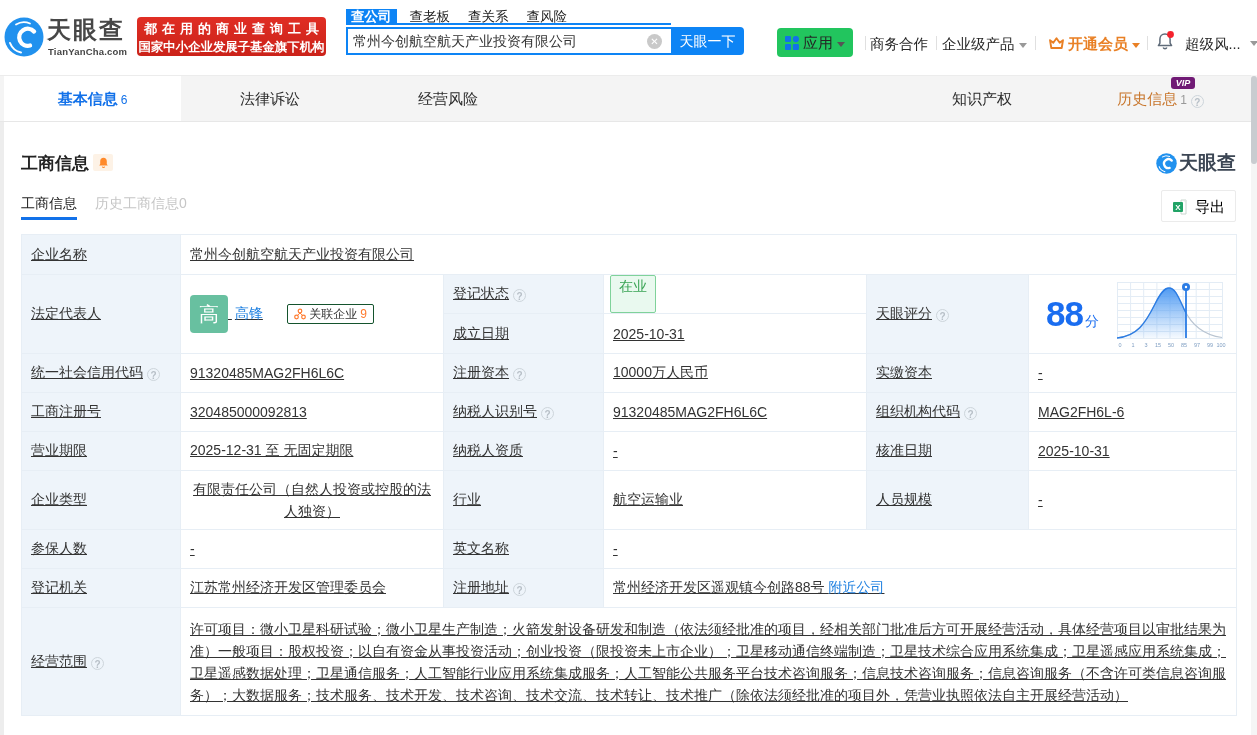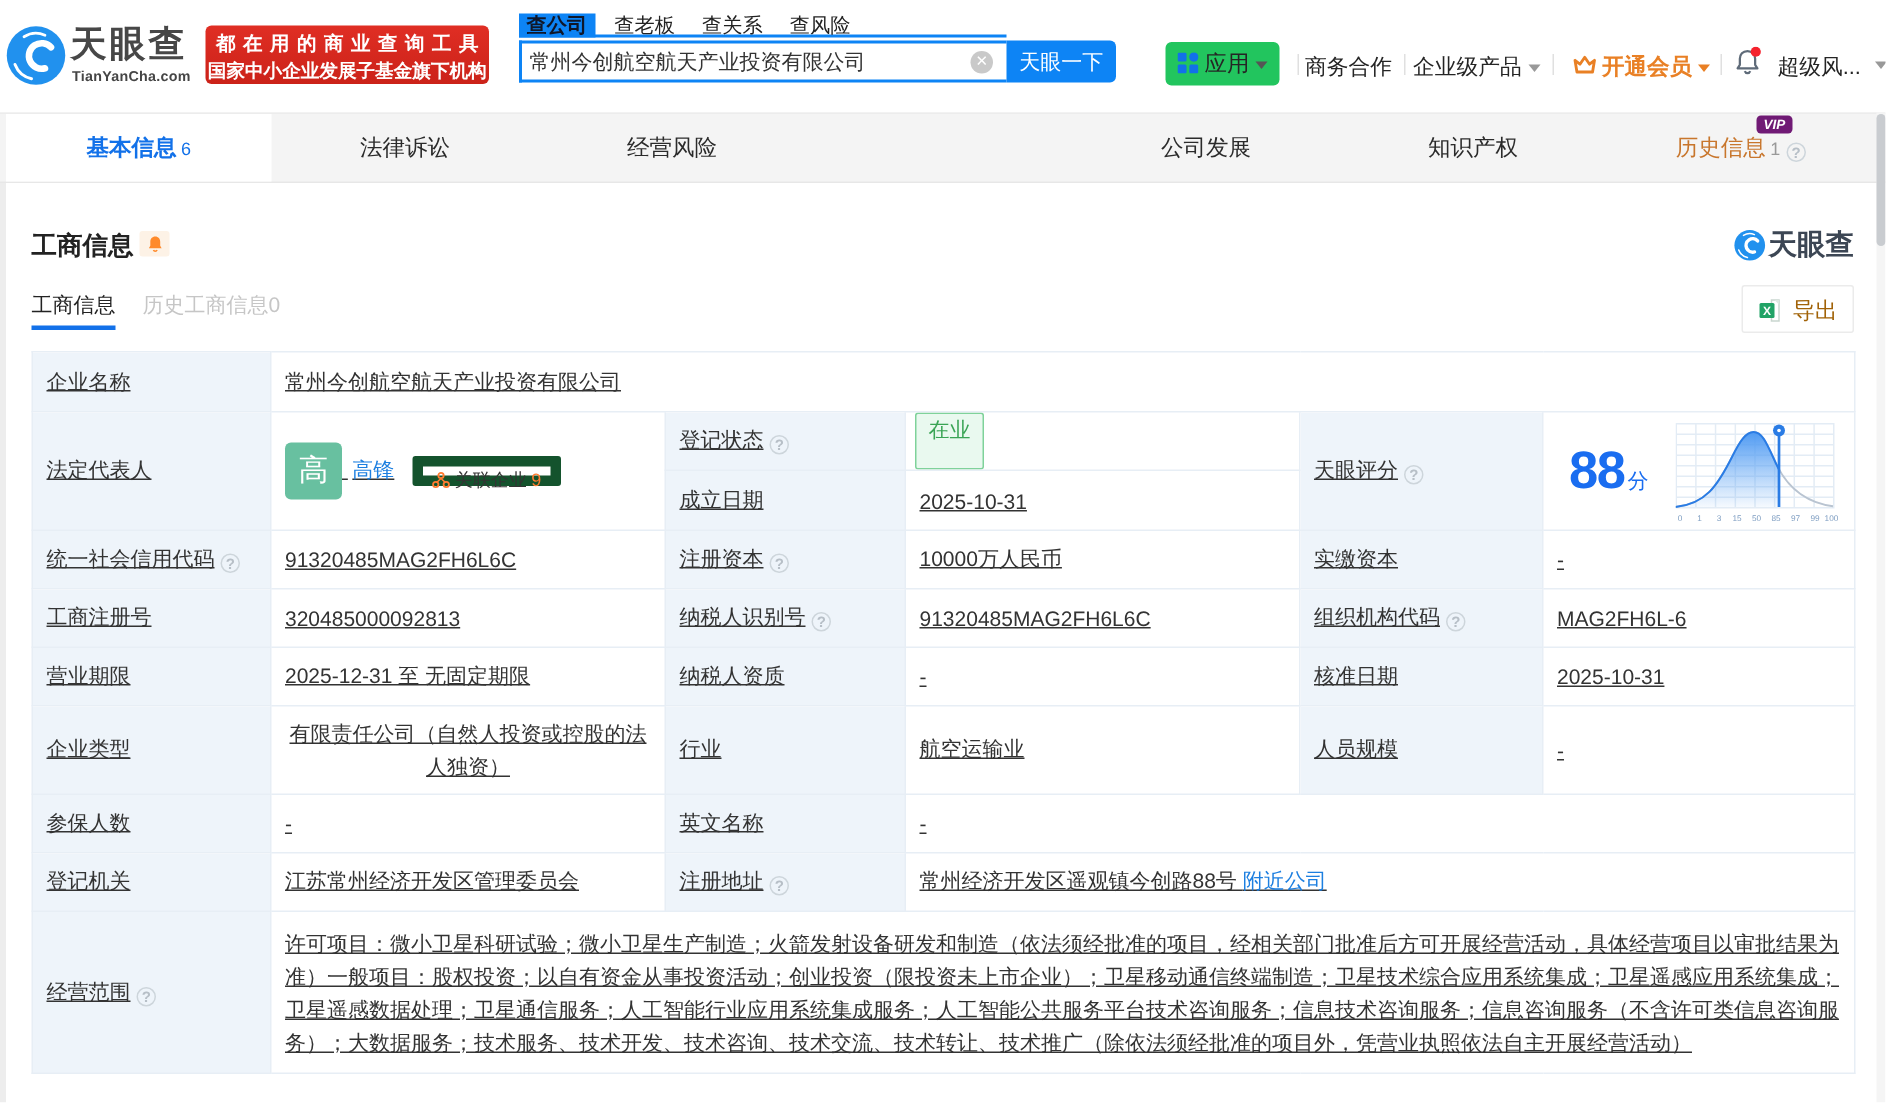--- a/index.html
+++ b/index.html
@@ -11,21 +11,21 @@
 #header { position:absolute; left:0; top:0; width:1257px; height:75px; background:#fff; }
 #logo-ico { position:absolute; left:4px; top:17px; }
 #logo-txt { position:absolute; left:47px; top:16px; font-size:24px; line-height:27px; font-weight:bold; color:#474747; letter-spacing:2px;}
 #logo-sub { position:absolute; left:48px; top:46px; font-size:9.5px; font-weight:bold; color:#454545; letter-spacing:0.2px;}
 #redbox { position:absolute; left:137px; top:17px; width:189px; height:39px; background:linear-gradient(180deg,#e02e24,#cb2219); border-radius:4px; color:#fff; text-align:center; white-space:nowrap; overflow:hidden;}
 #redbox .l1 { font-size:13px; font-weight:bold; letter-spacing:5px; margin-top:3px; margin-left:5px;}
 #redbox .l2 { font-size:12.4px; font-weight:bold; margin-top:1px; }
 
 #searchtabs { position:absolute; left:346px; top:9px; height:16px; width:325px; border-bottom:2px solid #0d84f5;}
 .stab { display:inline-block; height:16px; line-height:16px; font-size:13.5px; color:#222; padding:0 5px; margin-right:8px; vertical-align:top;}
-.stab.active { background:#0d84f5; color:#0f172a; font-weight:bold; }
+.stab.active { background:#0d84f5; color:#ffffff; font-weight:bold; }
 #searchbox { position:absolute; left:346px; top:27px; width:325px; height:28px; border:2px solid #0d84f5; border-right:none; background:#fff; }
 #searchbox .txt { position:absolute; left:5px; top:4px; font-size:14px; color:#333; line-height:16px;}
 #clear-ico { position:absolute; left:299px; top:5px; width:15px; height:15px; border-radius:50%; background:#c9c9c9; color:#fff; text-align:center; line-height:15px; font-size:10px;}
 #searchbtn { position:absolute; left:671px; top:27px; width:73px; height:28px; background:#0d84f5; color:#fff; font-size:14px; text-align:center; line-height:28px; border-radius:0 4px 4px 0;}
 
 #hdr-right { position:absolute; left:770px; top:28px; height:30px; font-size:14.5px; color:#252525; white-space:nowrap; width:487px;}
 .hitem { position:absolute; top:7px; }
 .appbox { position:absolute; left:7px; top:0; width:76px; height:29px; background:#22c55e; border-radius:4px; text-align:center; line-height:29px; font-size:15px;}
 .hsep { position:absolute; top:8px; width:1px; height:14px; background:#e0e0e0; }
 .caret { display:inline-block; width:0; height:0; border-left:4px solid transparent; border-right:4px solid transparent; border-top:5px solid #555; vertical-align:middle; margin-left:4px;}
@@ -42,32 +42,32 @@
 
 #sect { position:absolute; left:21px; top:122px; width:1215px; }
 #h-title { position:absolute; left:0; top:30px; font-size:17px; font-weight:bold; color:#222; }
 #h-bell { position:absolute; left:72px; top:32px; width:20px; height:17px; background:#fdf2e6; border-radius:2px; text-align:center;}
 #subtabs { position:absolute; left:0; top:73px; font-size:14px; white-space:nowrap; width:500px; height:30px;}
 #subtab1 { position:absolute; left:0; top:0; color:#222; }
 #subtab1u { position:absolute; left:0; top:22px; width:56px; height:3px; background:#1271e9; }
 #subtab2 { position:absolute; left:74px; top:0; color:#c6c6c6; }
 #mini-logo { position:absolute; right:0; top:28px; }
 #export-btn { position:absolute; right:0; top:68px; width:75px; height:32px; border:1px solid #ebebeb; border-radius:2px; background:#fff; }
-#export-btn span { position:absolute; left:33px; top:7px; font-size:15px; color:#a16207;}
+#export-btn span { position:absolute; left:33px; top:7px; font-size:15px; color:#000000;}
 
 
 #tbl { position:absolute; left:21px; top:234px; width:1215px; border-collapse:collapse; table-layout:fixed; font-size:14px; color:#333;text-decoration:underline; }
 #tbl td { border:1px solid #e7eef5; padding:0 9px; vertical-align:middle; overflow:hidden;}
 #tbl td.lb { background:#eef4fa; }
 .qm { display:inline-block; width:13px; height:13px; border:1px solid #cdd5db; border-radius:50%; color:#b7bfc7; font-size:10px; line-height:13px; text-align:center; margin-left:4px; vertical-align:-2px; font-weight:bold;}
 .link { color:#1d7fe0; }
 a { text-decoration:none; }
 .status { display:inline-block; height:38px; line-height:21px; padding:0 8px; border:1px solid #7fd29a; background:#e9f9ef; color:#3aa455; border-radius:2px; font-size:14px; margin-left:-3px;}
 #avatar { display:inline-block; width:38px; height:38px; background:#68c0a0; border-radius:4px; color:#fff; font-size:20px; text-align:center; line-height:38px; vertical-align:middle;}
-.rel { display:inline-block; height:20px; border:7px solid #14532d; border-radius:2px; font-size:12px; line-height:18px; padding:0 6px; color:#333; vertical-align:middle; margin-left:12px;}
+.rel { display:inline-block; height:20px; border:1px solid #14532d; border-radius:2px; font-size:12px; line-height:18px; padding:0 6px; color:#333; vertical-align:middle; margin-left:24px;}
 .rel b { color:#ff7b2f; font-weight:normal; margin-left:3px;}
 #score88 { font-size:35px; font-weight:bold; color:#1a6df0; letter-spacing:-1px;}
 #score88 span { font-size:14px; font-weight:normal; margin-left:2px;}
 
 
 #sbar { position:absolute; right:0; top:75px; width:6px; height:660px; background:#f5f5f5;}
 #sthumb { position:absolute; right:0; top:76px; width:6px; height:88px; background:#c9ccd0; border-radius:3px;}
 </style>
 </head>
 <body>
@@ -121,21 +121,20 @@
           </svg>
       </span>
       <span class="hitem" style="left:415px;">超级风...</span>
       <span class="caret gray" style="position:absolute;left:476px;top:13px;"></span>
     </div>
 
   <div id="navbar">
     <div class="ntab active" style="left:4px;width:177px;">基本信息<small>6</small></div>
     <div class="ntab" style="left:181px;width:178px;">法律诉讼</div>
     <div class="ntab" style="left:359px;width:178px;">经营风险</div>
-    <div class="ntab" style="left:715px;width:178px;">公司发展</div>
     <div class="ntab" style="left:893px;width:178px;">知识产权</div>
     <div class="ntab" style="left:1071px;width:179px;color:#c8762c;">历史信息<small style="color:#999;">1</small><span class="qm">?</span></div>
     <div style="position:absolute;left:1171px;top:1px;width:24px;height:12px;background:#701a75;border-radius:3px;color:#fff;font-size:9px;font-weight:bold;font-style:italic;text-align:center;line-height:12px;">VIP</div>
   </div>
 
   <div id="sect">
     <div id="h-title">工商信息</div>
     <div id="h-bell"><svg width="11" height="13" viewBox="0 0 16 17" style="margin-top:2px;">
             <path d="M8 1.5 C5 1.5 3.2 3.8 3.2 6.5 L3.2 10.5 L1.8 12.8 L14.2 12.8 L12.8 10.5 L12.8 6.5 C12.8 3.8 11 1.5 8 1.5 Z" fill="#ff8a2b"></path>
             <path d="M6.3 14.6 A1.8 1.8 0 0 0 9.7 14.6" fill="none" stroke="#ff8a2b" stroke-width="1.6"></path>

